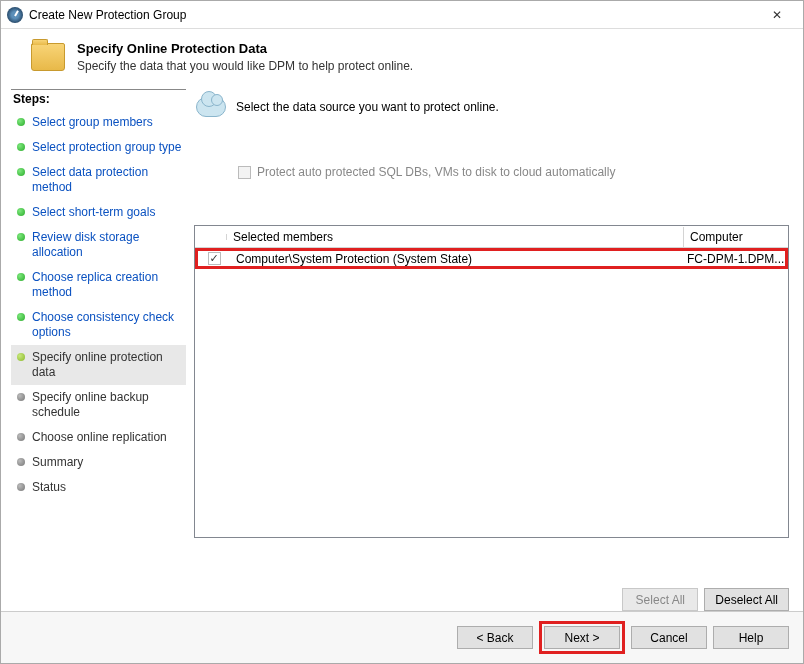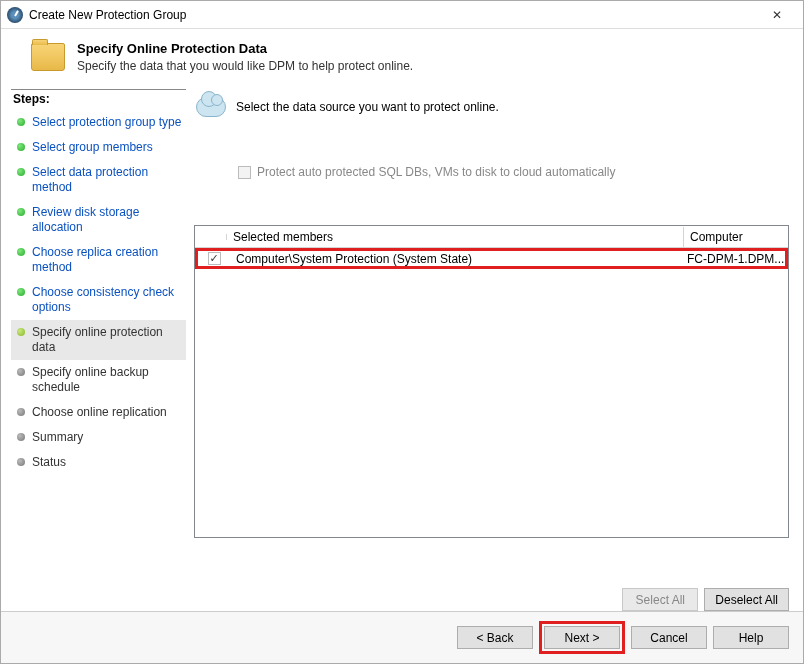--- a/index.html
+++ b/index.html
@@ -231,29 +231,33 @@
     <p>Specify the data that you would like DPM to help protect online.</p>
   </div>
 </div>
 
 <div class="body">
   <div class="steps">
     <div class="steps-header">Steps:</div>
     <div id="steps-container">
         <div class="step">
           <span class="bullet done"></span>
+          <span class="step-label">Select group members</span>
+        </div>
+        <div class="step">
+          <span class="bullet done"></span>
           <span class="step-label">Select protection group type</span>
         </div>
         <div class="step">
           <span class="bullet done"></span>
-          <span class="step-label">Select group members</span>
-        </div>
-        <div class="step">
-          <span class="bullet done"></span>
           <span class="step-label">Select data protection method</span>
+        </div>
+        <div class="step">
+          <span class="bullet done"></span>
+          <span class="step-label">Select short-term goals</span>
         </div>
         <div class="step">
           <span class="bullet done"></span>
           <span class="step-label">Review disk storage allocation</span>
         </div>
         <div class="step">
           <span class="bullet done"></span>
           <span class="step-label">Choose replica creation method</span>
         </div>
         <div class="step">

